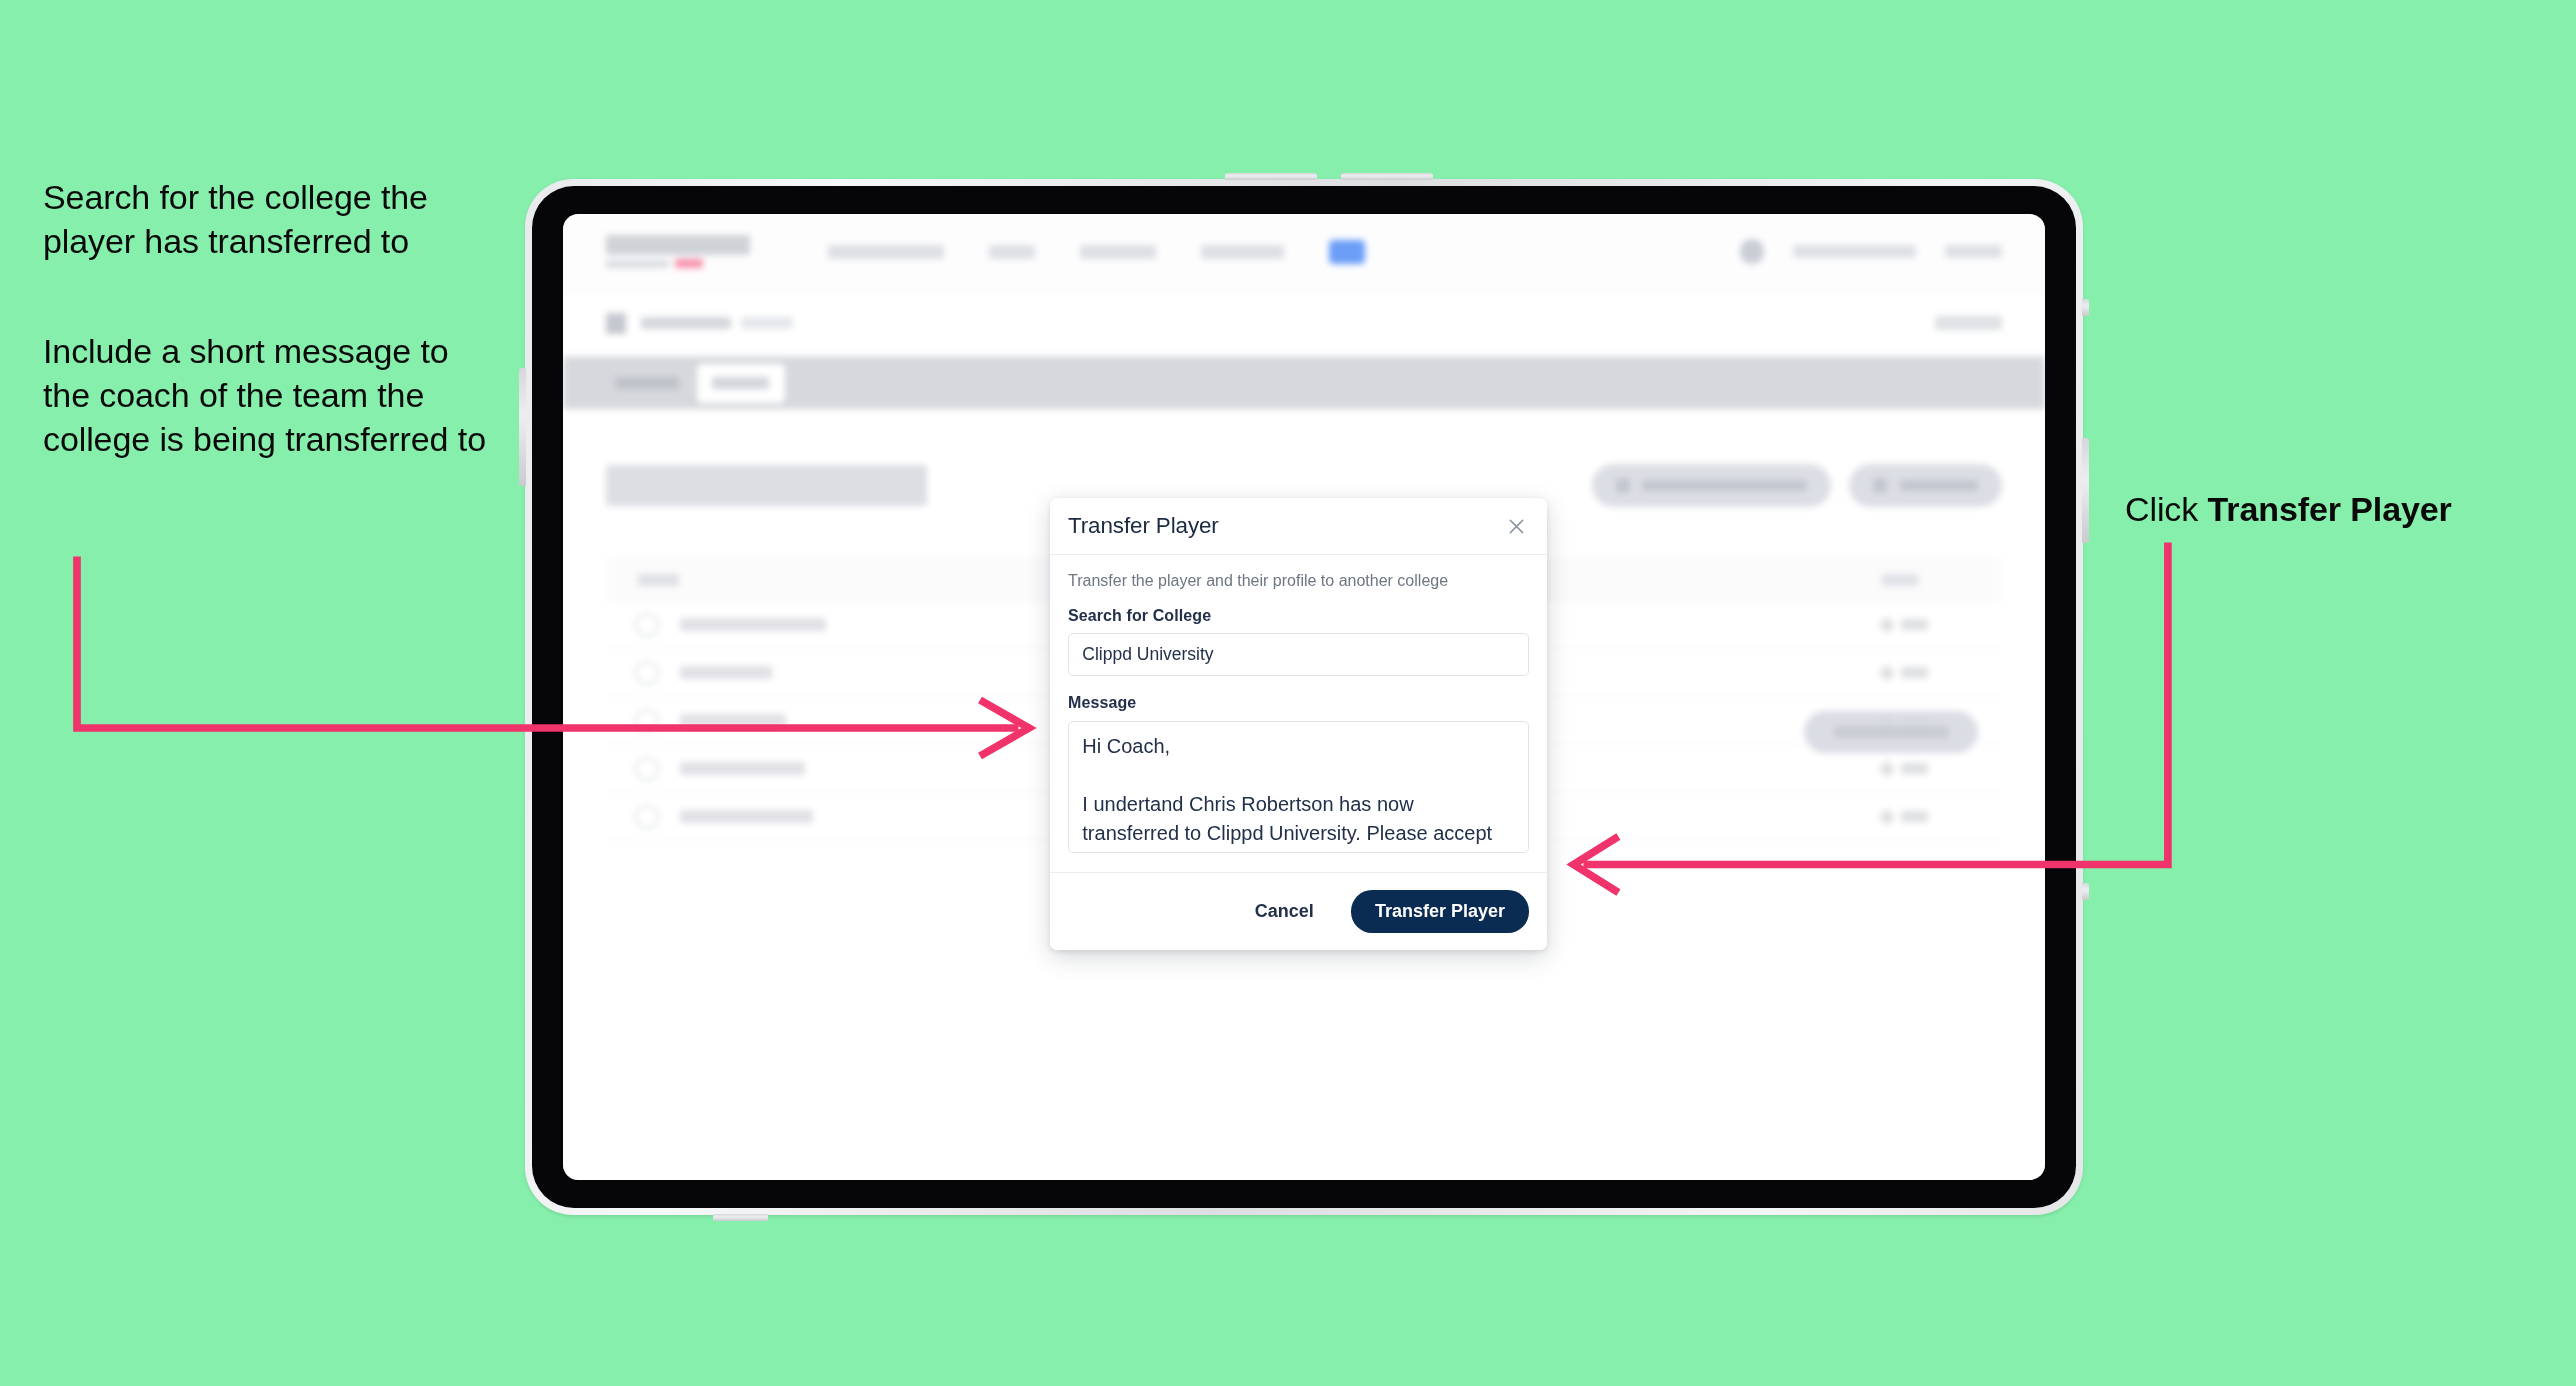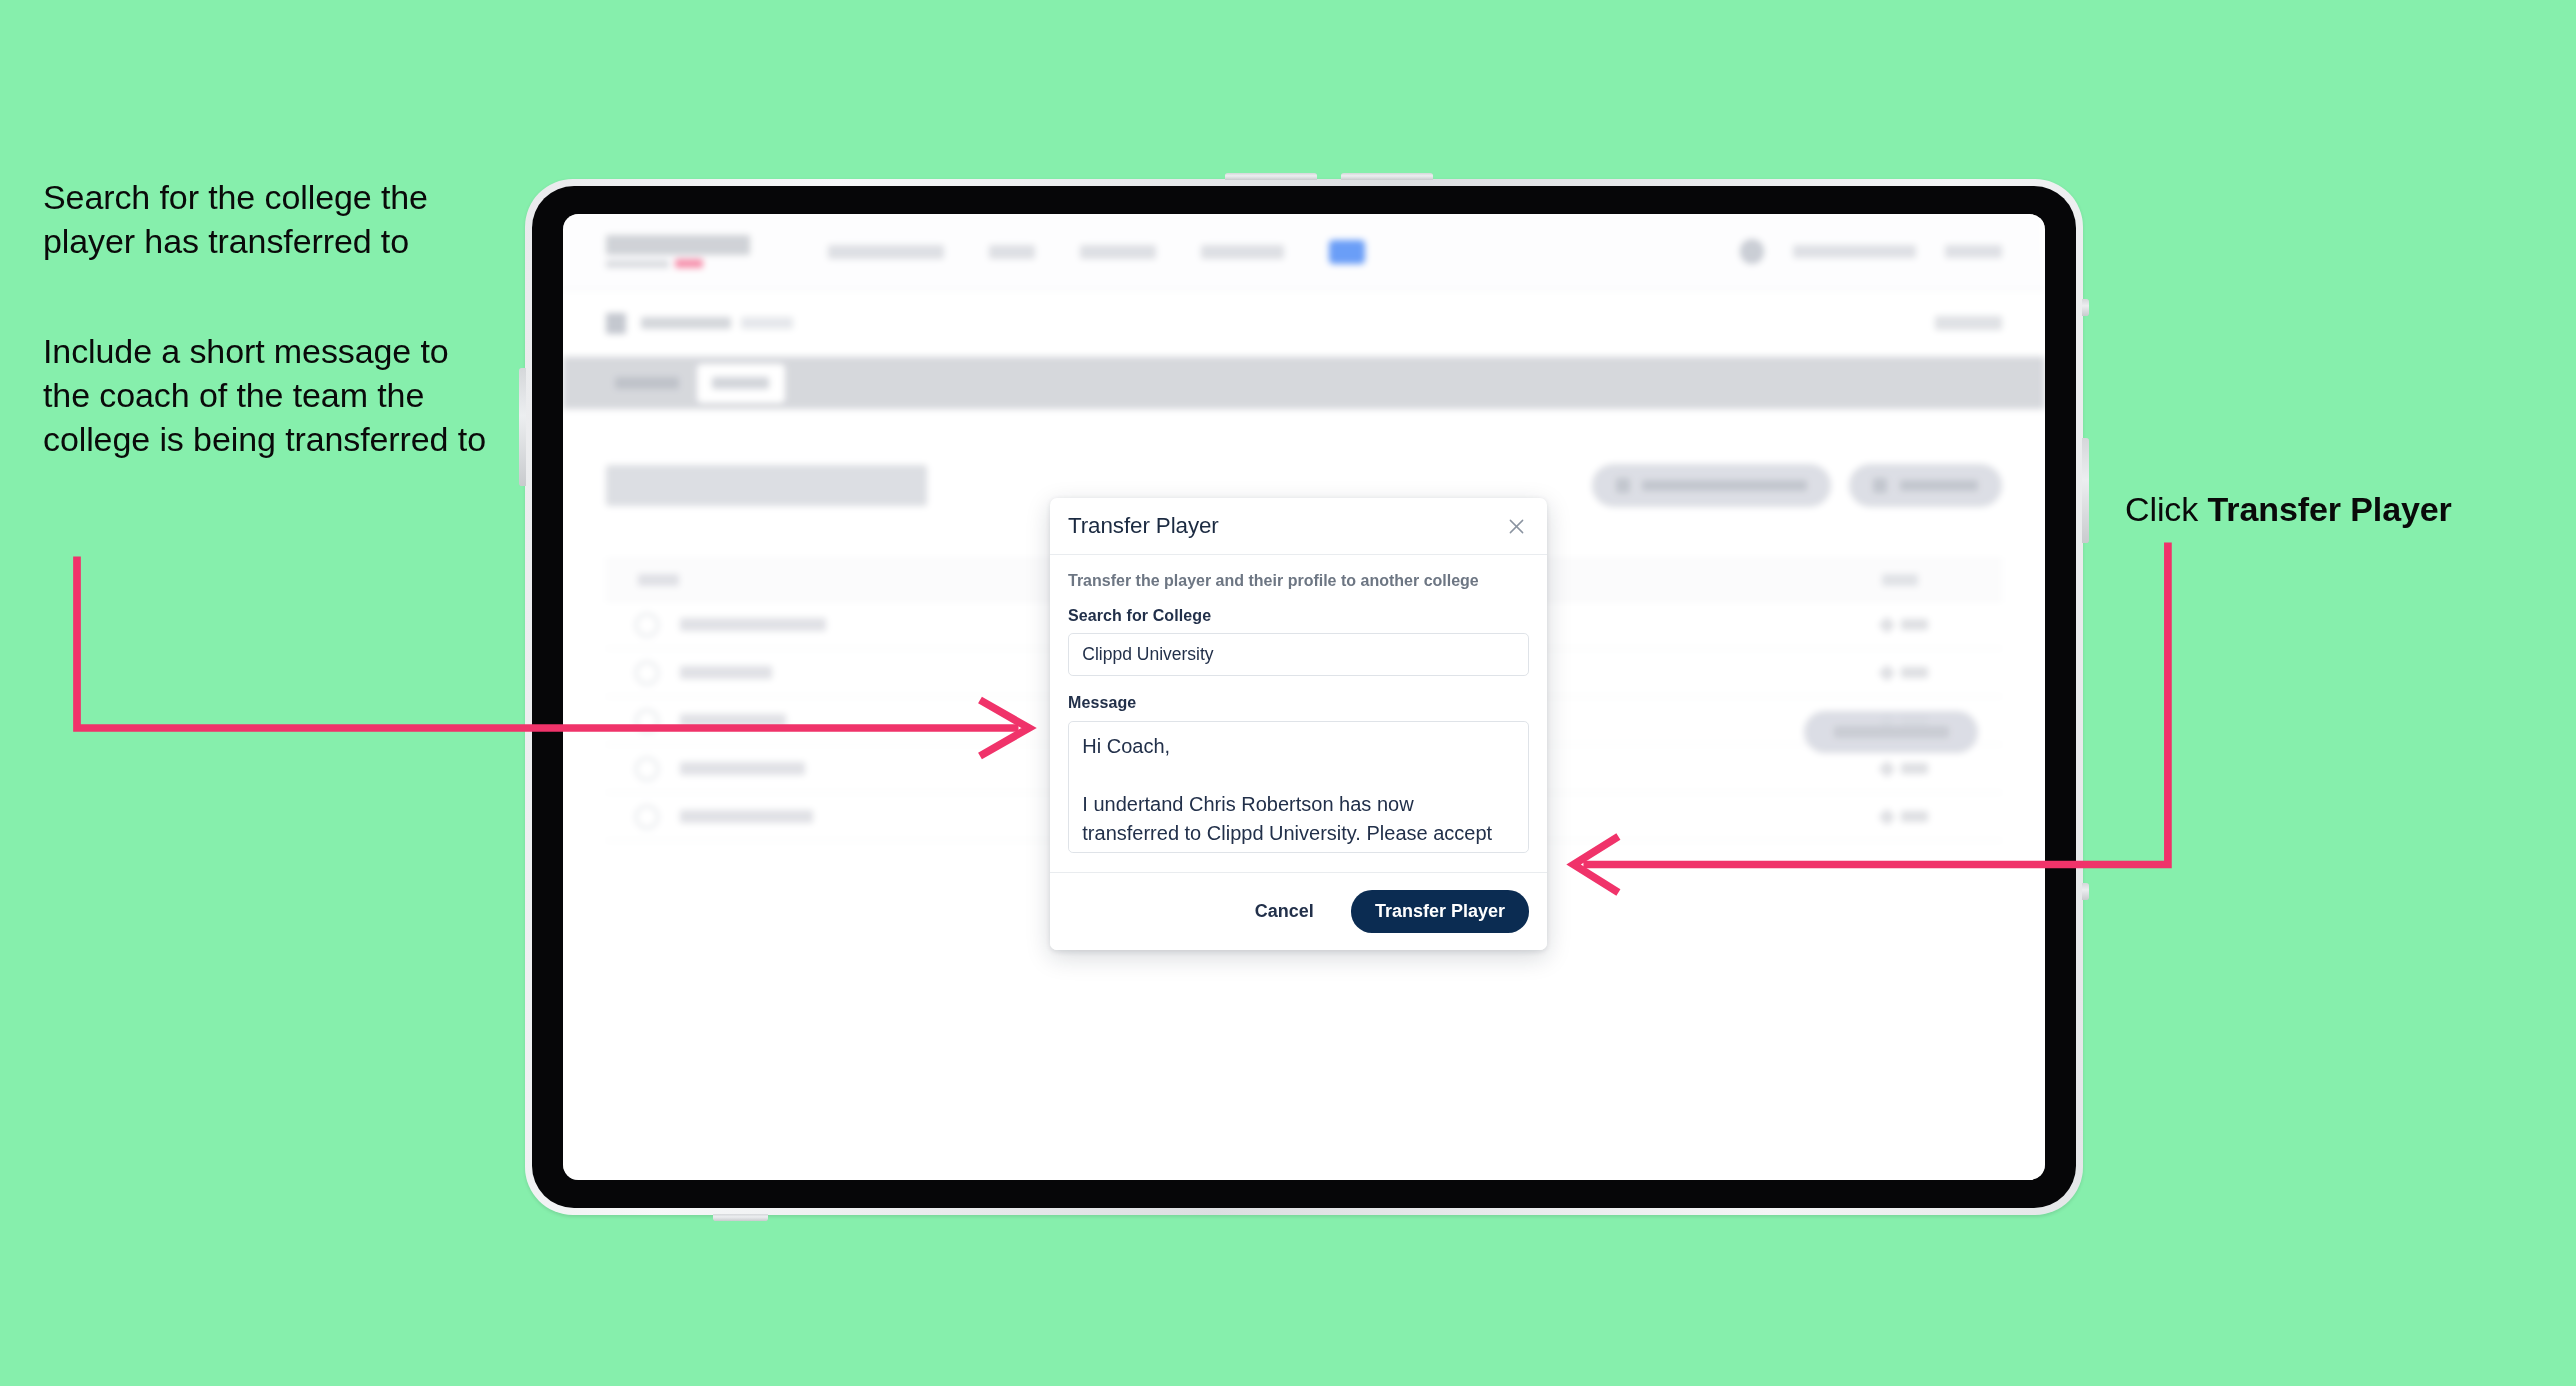--- a/index.html
+++ b/index.html
@@ -137,21 +137,21 @@
   }
   .m-head {
     display: flex; align-items: center; justify-content: space-between;
     padding: 15.4px 18px 14.7px 18px;
     border-bottom: 0.7px solid #e9ecef;
   }
   .m-title { font-size: 22.4px; color: #1b2a41; font-weight: 400; letter-spacing: -0.1px; }
   .m-close { width: 25px; height: 25px; display: flex; align-items: center; justify-content: center; cursor: pointer; }
   .m-close svg { display: block; }
   .m-body { padding: 17px 18px 17px 18px; }
-  .m-desc { font-size: 16px; color: #6d7683; margin-bottom: 17px; font-weight: 700; }
+  .m-desc { font-size: 16px; color: #6d7683; margin-bottom: 17px; font-weight: 400; }
   .f-label { font-size: 16px; color: #22304a; font-weight: 600; margin-bottom: 8.4px; letter-spacing: 0.1px; }
   .f-input {
     width: 100%; height: 43px;
     border: 0.7px solid #dfe3e8; border-radius: 4.9px;
     background: #fff; color: #22304a; font-size: 17.5px;
     padding: 0 13.3px; font-family: "Liberation Sans", sans-serif;
     outline: none;
   }
   .f-gap { height: 18px; }
   .f-textarea {

